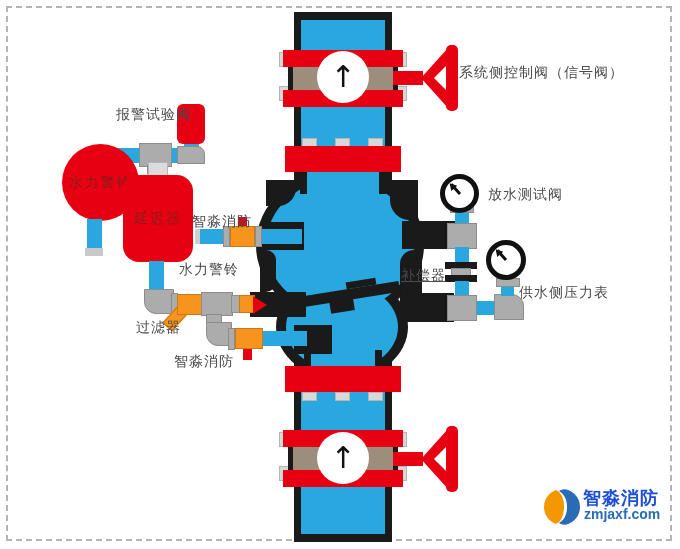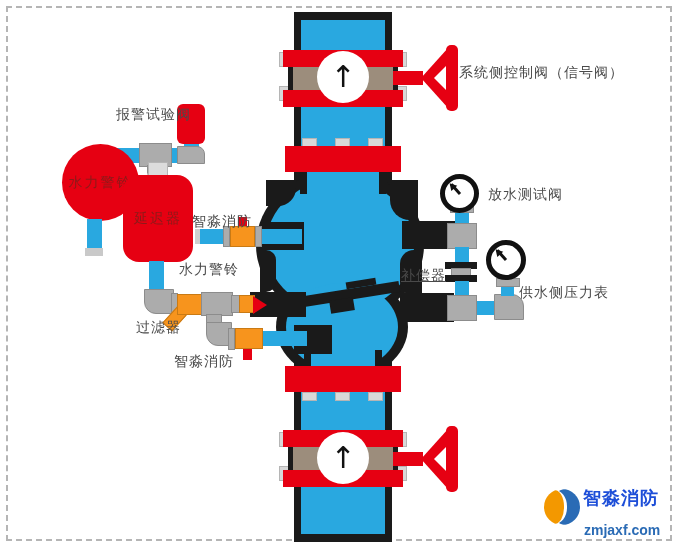--- a/index.html
+++ b/index.html
@@ -171,14 +171,14 @@
   <div class="el label" style="left:179px;top:262px;">水力警铃</div>
   <div class="el label" style="left:136px;top:320px;">过滤器</div>
   <div class="el label" style="left:174px;top:354px;">智淼消防</div>
   <div class="el label" style="left:459px;top:65px;">系统侧控制阀（信号阀）</div>
   <div class="el label" style="left:488px;top:187px;">放水测试阀</div>
   <div class="el label" style="left:401px;top:268px;text-decoration:underline;">补偿器</div>
   <div class="el label" style="left:519px;top:285px;">供水侧压力表</div>
 
   <div class="el logo-icon" style="left:544px;top:489px;width:36px;height:36px;"></div>
   <div class="el brand" style="left:583px;top:486px;">智淼消防</div>
-  <div class="el site" style="left:584px;top:506px;margin-top:16px;">zmjaxf.com</div>
+  <div class="el site" style="left:584px;top:506px;">zmjaxf.com</div>
 </div>
 
 </body></html>

